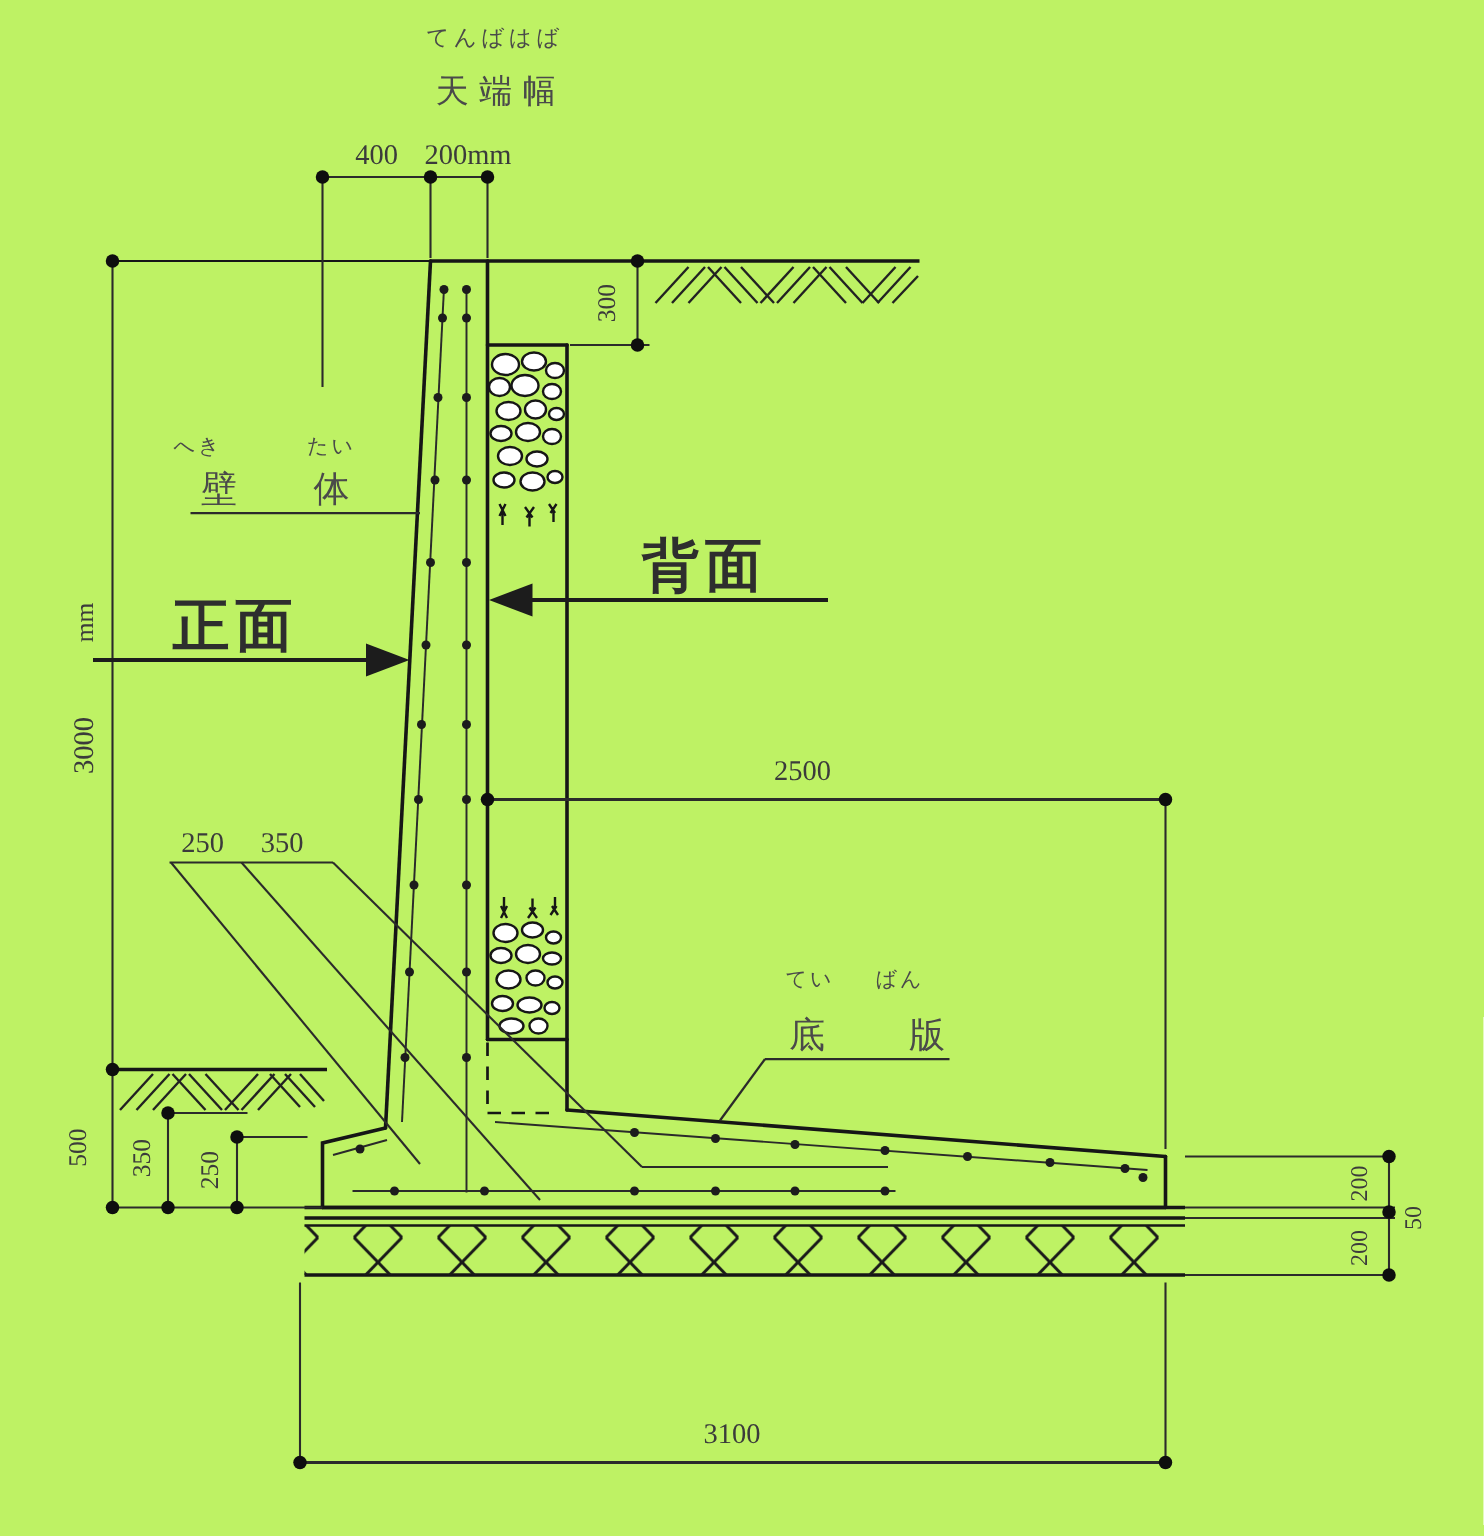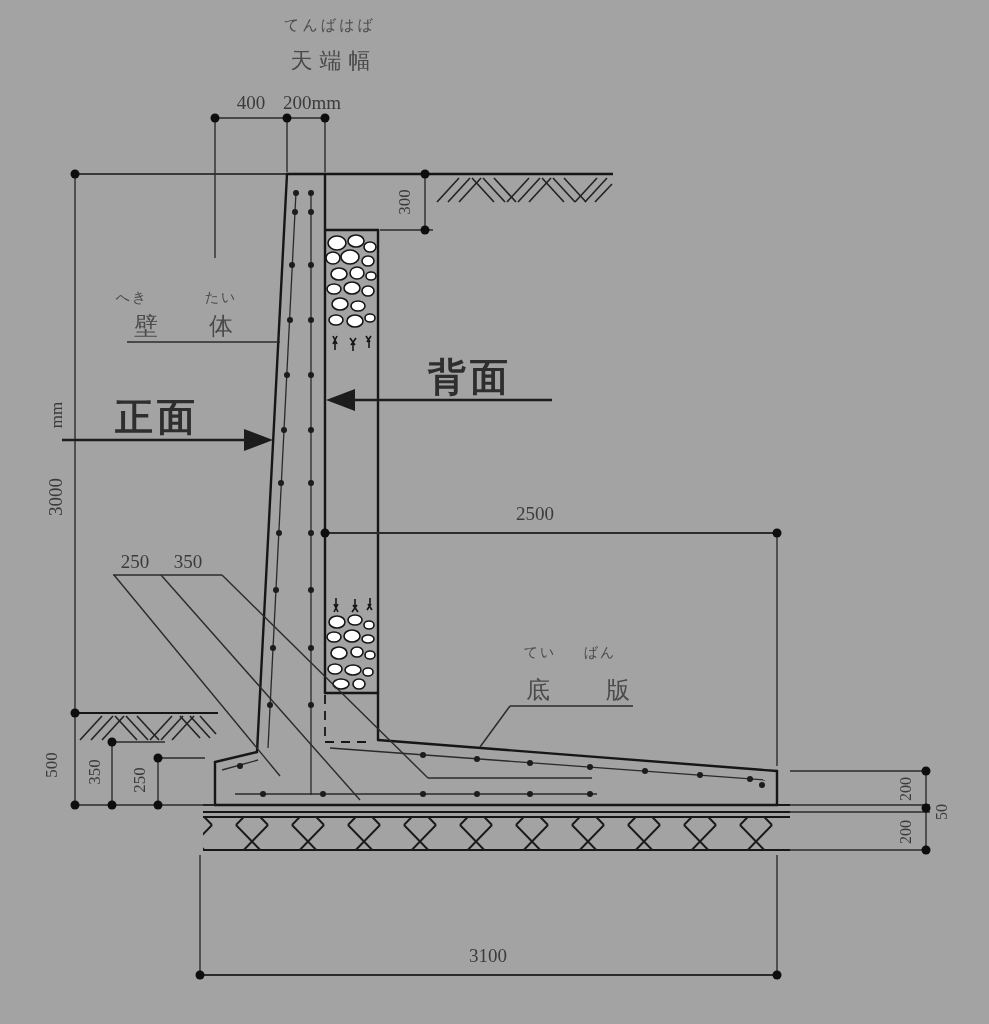--- a/index.html
+++ b/index.html
@@ -1,16 +1,16 @@
 <!DOCTYPE html>
 <html><head>
 <meta charset="utf-8">
 <style>
   html,body{margin:0;padding:0;background:#ffffff;}
-  .stage{position:relative;width:989px;height:1024px;background:#a3a3a3;overflow:hidden;
+  .stage{position:relative;width:989px;height:1024px;background:#bef264;overflow:hidden;
          font-family:"Liberation Serif", serif;}
   svg{display:block}
   text{fill:#3b3b3b;font-family:"Liberation Serif", serif;}
   .dim-num{font-size:19px;}
   .dim-num-sm{font-size:17px;}
   .dim-num-xs{font-size:16px;}
   .jp-big{font-size:38px;font-weight:bold;fill:#2e2e2e;letter-spacing:4px;}
   .jp-label{font-size:24px;fill:#4a4a4a;}
   .jp-kana{font-size:14px;fill:#4a4a4a;letter-spacing:2px;}
   .jp-title{font-size:22px;fill:#4a4a4a;letter-spacing:7px;}

